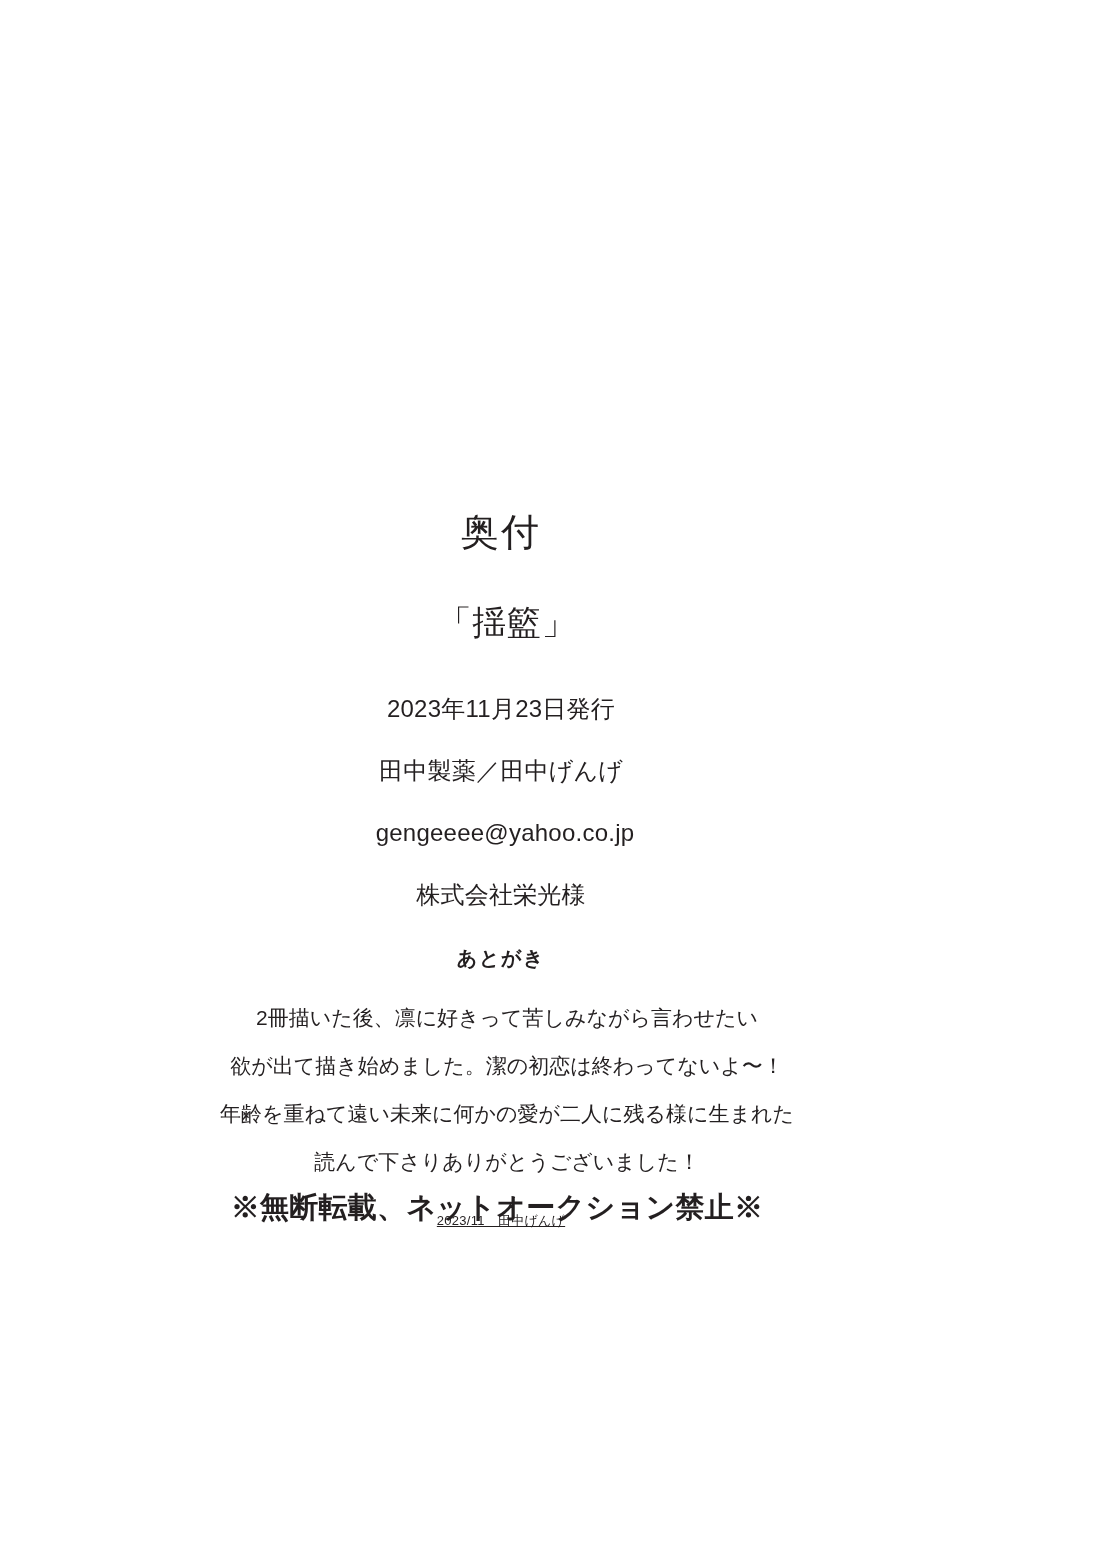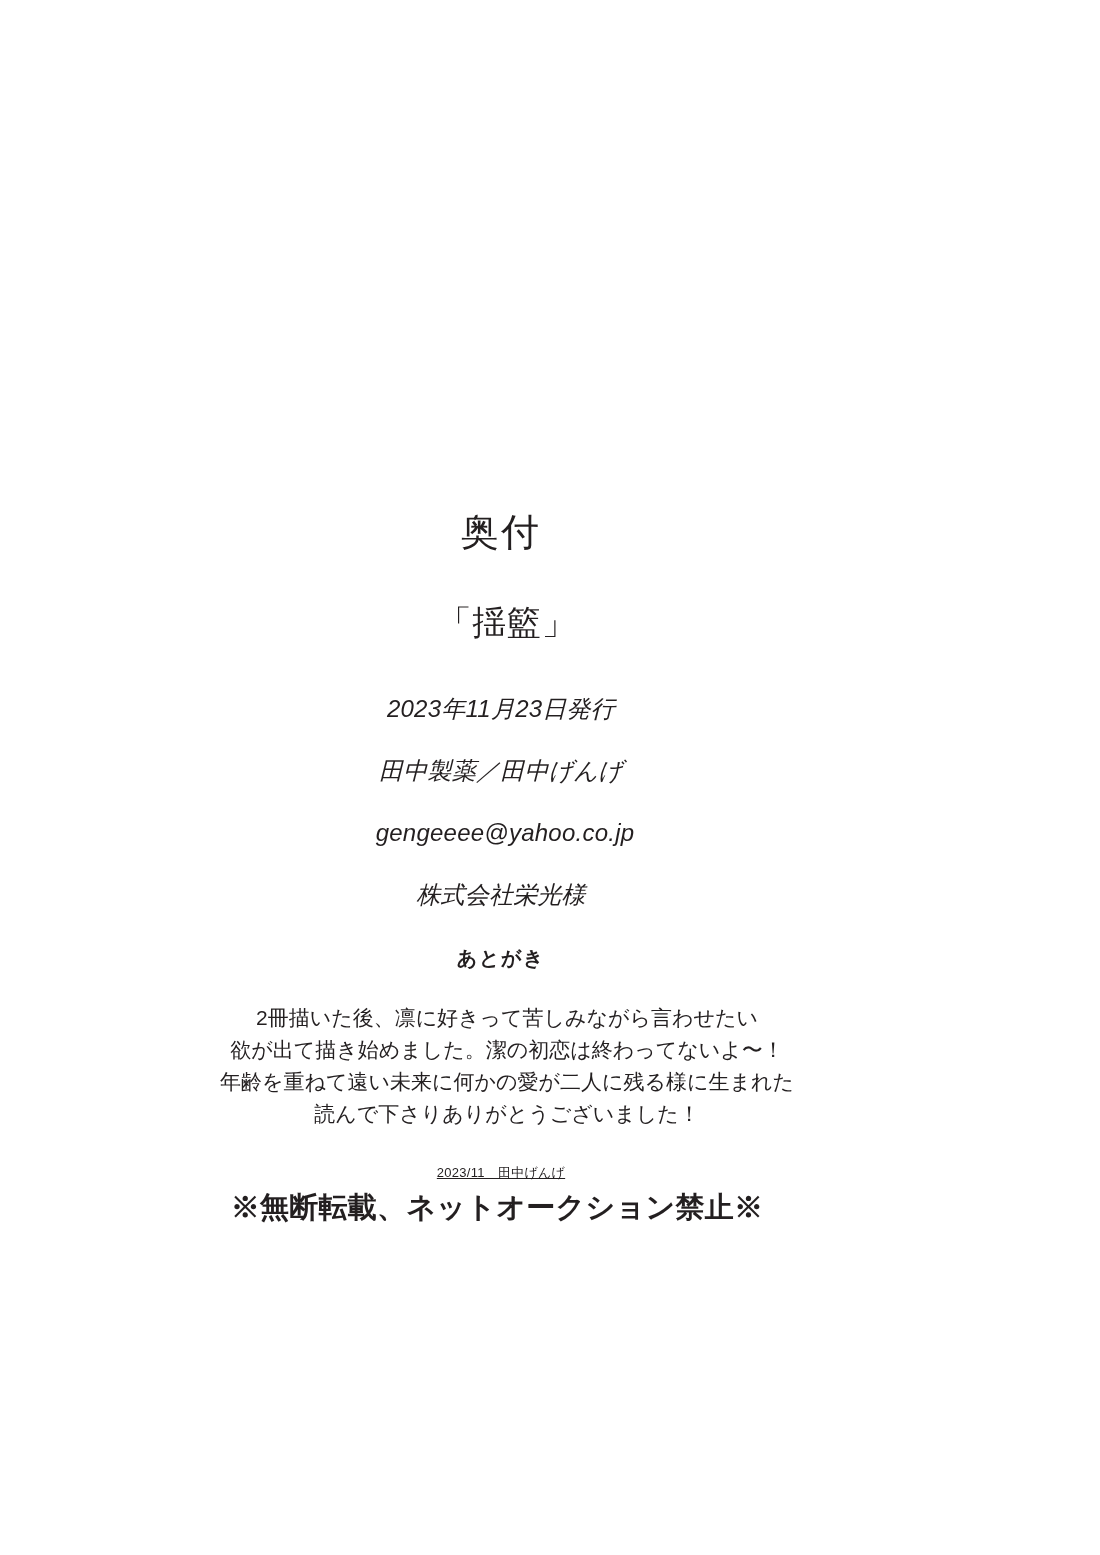--- a/index.html
+++ b/index.html
@@ -40,21 +40,20 @@
     letter-spacing: 0.02em;
     margin: 0 0 52px 0;
     font-weight: 400;
     padding-left: 12px;
   }
   .pub-line {
     font-size: 24px;
     line-height: 1.25;
     margin: 0 0 32px 0;
     letter-spacing: 0.01em;
-    font-style: italic;
   }
   .pub-line:last-child {
     margin-bottom: 8px;
   }
   .email {
     font-size: 24px;
     letter-spacing: 0.01em;
     padding-left: 8px;
   }
   .afterword {
@@ -66,21 +65,21 @@
   }
   .afterword-heading {
     font-size: 20px;
     letter-spacing: 0.08em;
     margin: 0 0 30px 0;
     font-weight: 700;
   }
   .afterword-body p {
     font-size: 21px;
     line-height: 1.52;
-    margin: 0;
+    margin: 16px;
     letter-spacing: 0.0em;
     padding-left: 12px;
   }
   .afterword-thanks {
     font-size: 15px;
     line-height: 1.6;
     margin: 4px 0 0 0;
     letter-spacing: 0.01em;
   }
   .afterword-sign {

